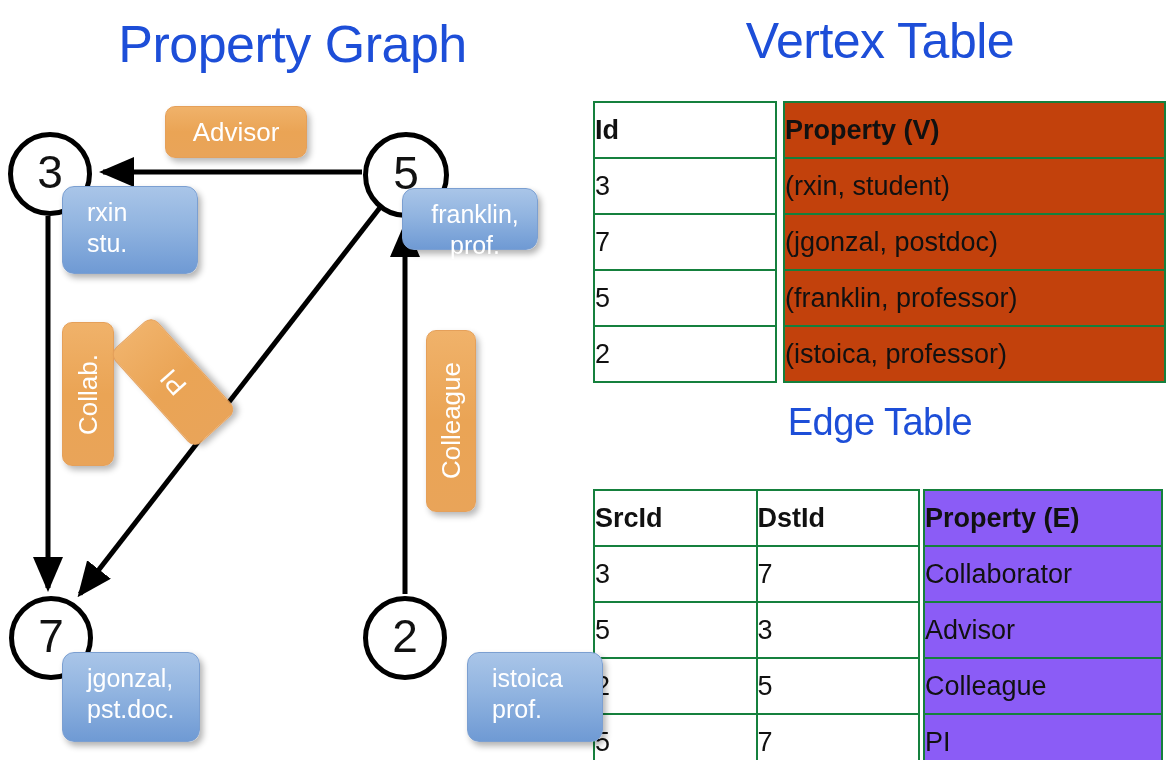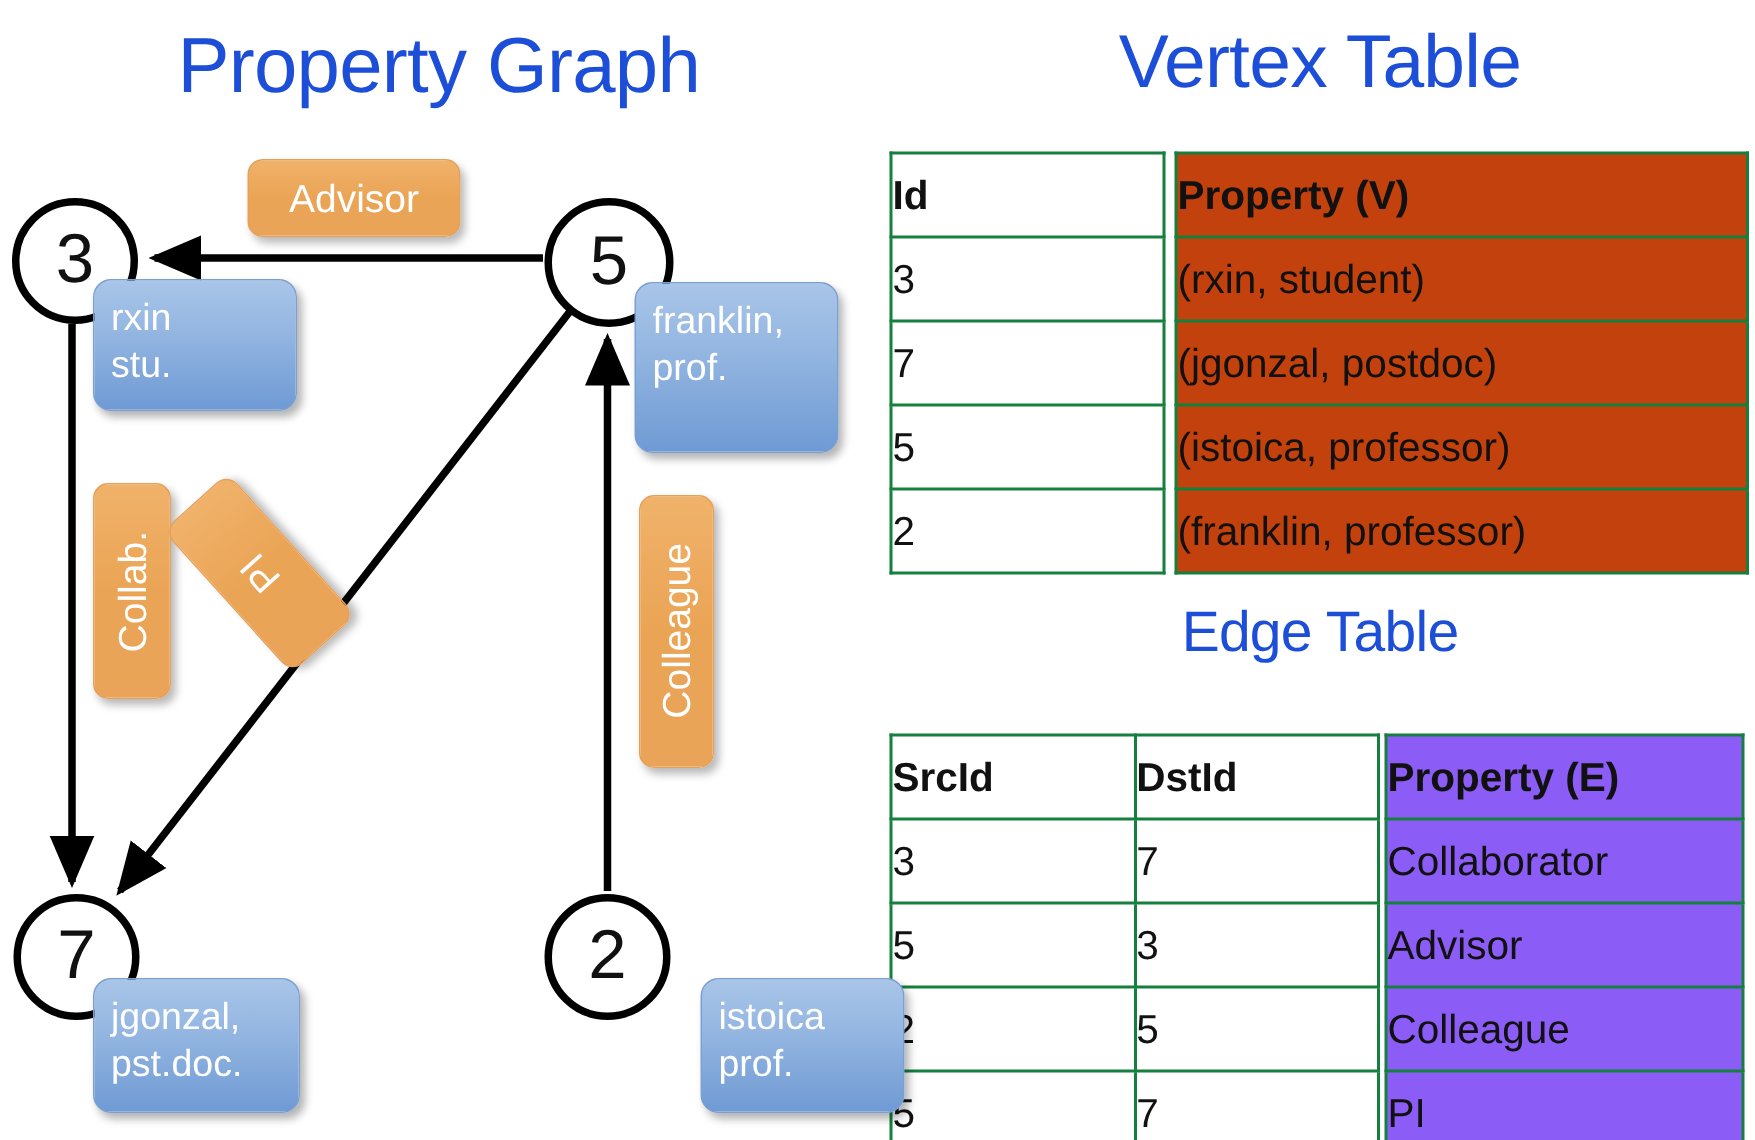--- a/index.html
+++ b/index.html
@@ -67,26 +67,26 @@
   
   .prop-box {
     position: absolute;
     border-radius: 12px;
     background: linear-gradient(180deg, #a9c5e8 0%, #91b4e0 45%, #6f9ad4 100%);
     border: 1px solid #7b9fd1;
     box-shadow: 3px 4px 6px rgba(0,0,0,0.30);
     color: #ffffff;
     font-size: 25px;
     line-height: 1.22;
-    padding: 10px 14px 10px 11px;
+    padding: 10px 14px 10px 24px;
     box-sizing: border-box;
     z-index: 6;
   }
   #prop-3 { left: 62px;  top: 186px; width: 136px; height: 88px; }
-  #prop-5 { left: 423px; top: 188px; width: 136px; height: 114px; }
+  #prop-5 { left: 402px; top: 188px; width: 136px; height: 62px; text-align: center; }
   #prop-7 { left: 62px;  top: 652px; width: 138px; height: 90px; }
   #prop-2 { left: 423px; top: 652px; width: 136px; height: 90px; margin-left: 44px; }
 
   
   .edge-label {
     position: absolute;
     border-radius: 10px;
     background: linear-gradient(180deg, #f0b26a 0%, #eaa455 50%, #e9a459 100%);
     border: 1px solid #e5a05a;
     box-shadow: 3px 4px 6px rgba(0,0,0,0.28);
@@ -236,24 +236,24 @@
       <tr>
     <th>Property (V)</th>
   </tr>
   <tr>
         <td>(rxin, student)</td>
       </tr>
   <tr>
         <td>(jgonzal, postdoc)</td>
       </tr>
   <tr>
+        <td>(franklin, professor)</td>
+      </tr>
+  <tr>
         <td>(istoica, professor)</td>
-      </tr>
-  <tr>
-        <td>(franklin, professor)</td>
       </tr>
 </tbody>
   </table>
 
 <table class="tbl" id="edge-src-dst-table">
   <tbody>
       <tr>
     <th>SrcId</th>
     <th>DstId</th>
   </tr>

